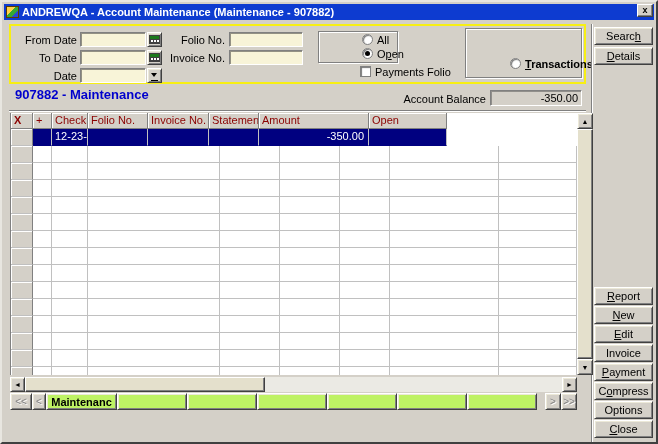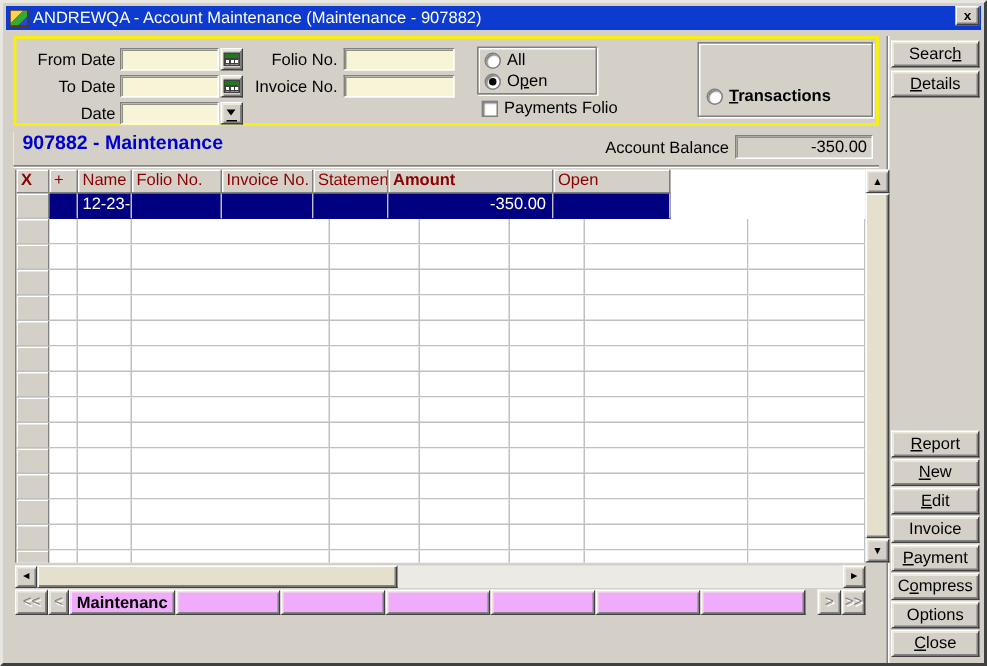--- a/index.html
+++ b/index.html
@@ -8,40 +8,40 @@
 
   .window { position:relative; width:658px; height:444px; background:#d4d0c8;
     border:2px solid; border-color:#e8e6e0 #404040 #404040 #e8e6e0; overflow:hidden; }
 
   
   .titlebar { position:absolute; left:2px; top:2px; right:2px; height:16px;
     background:#0d3bd0; color:#fff; display:flex; align-items:center; padding:0 2px; }
   .app-icon { width:13px; height:12px; margin-right:3px; flex:0 0 auto;
     background:linear-gradient(135deg,#ffd24a 0 40%, #35a835 40% 70%, #2a46d8 70% 100%);
     border:1px solid #5a3c00; }
-  .title-text { font-weight:normal; font-size:11px; white-space:nowrap; overflow:hidden; }
+  .title-text { font-weight:bold; font-size:11px; white-space:nowrap; overflow:hidden; }
   .close-btn { position:absolute; right:3px; top:2px; width:16px; height:13px;
     background:#d4d0c8; border:1px solid; border-color:#fff #404040 #404040 #fff;
     box-shadow:inset -1px -1px 0 #808080; font-size:9px; font-weight:bold; color:#000;
     display:flex; align-items:center; justify-content:center; line-height:1; }
 
   
   .btn { background:#d4d0c8; border:1px solid; border-color:#fff #404040 #404040 #fff;
     box-shadow:inset 1px 1px 0 #ece9d8, inset -1px -1px 0 #808080;
     display:flex; align-items:center; justify-content:center; color:#000; font-size:11px; }
   .field { background:#f8f4d8; border:1px solid; border-color:#808080 #fff #fff #808080;
     box-shadow:inset 1px 1px 0 rgba(64,64,64,.55); }
   .groupbox { border:1px solid #808080; box-shadow:inset 1px 1px 0 #fff, 1px 1px 0 #fff; }
   .radio { width:11px; height:11px; border-radius:50%; background:#fff; flex:0 0 auto;
     border:1px solid #808080; box-shadow:inset 1px 1px 1px rgba(64,64,64,.7); position:relative; }
   .radio.checked::after { content:""; position:absolute; left:2px; top:2px; width:5px; height:5px;
     border-radius:50%; background:#000; }
   .checkbox { width:11px; height:11px; background:#fff; flex:0 0 auto;
     border:1px solid #808080; box-shadow:inset 1px 1px 1px rgba(64,64,64,.7); }
-  .radrow { position:absolute; display:flex; align-items:flex-end; gap:4px; white-space:nowrap; }
+  .radrow { position:absolute; display:flex; align-items:flex-start; gap:4px; white-space:nowrap;margin-left:39px; }
   u { text-decoration:underline; }
 
   
   .filter-panel { position:absolute; left:7px; top:22px; width:577px; height:60px;
     border:2px solid #f7ef14; background:#d4d0c8; }
   .flabel { position:absolute; text-align:right; color:#000; }
   .finput { position:absolute; height:15px; }
   .icon-btn { position:absolute; width:15px; height:15px; padding:0; }
   .cal-icon { width:11px; height:9px; border:1px solid #404040; background:
       linear-gradient(#1c7a1c 0 3px, transparent 3px),
@@ -91,21 +91,21 @@
   .h-thumb { position:absolute; top:0; left:15px; width:240px; height:15px;
     background:#e4e0cc; border:1px solid; border-color:#fff #404040 #404040 #fff;
     box-shadow:inset -1px -1px 0 #808080; }
 
   
   .tabbar { position:absolute; left:8px; top:391px; width:567px; height:18px; display:flex; }
   .tab-btn { height:17px; background:#d4d0c8; border:1px solid; border-color:#fff #404040 #404040 #fff;
     box-shadow:inset 1px 1px 0 #ece9d8, inset -1px -1px 0 #808080;
     display:flex; align-items:center; justify-content:center; color:#808080;
     text-shadow:1px 1px 0 #fff; font-size:10px; }
-  .tab { height:17px; background:#f0abfc; border:1px solid; border-color:#fff #404040 #404040 #fff;
+  .tab { height:17px; background:#bef264; border:1px solid; border-color:#fff #404040 #404040 #fff;
     box-shadow:inset 1px 1px 0 #ece9d8, inset -1px -1px 0 #808080;
     display:flex; align-items:center; justify-content:center; }
   .tab.active { font-weight:bold; }
   .tab-spacer { flex:1; }
 
   
   .side-btn { position:absolute; left:592px; width:59px; height:18px; }
   .divider { position:absolute; left:589px; top:22px; width:1px; height:418px; background:#808080;
     box-shadow:1px 0 0 #fff; }
 </style>
@@ -174,25 +174,25 @@
   <div class="account-band">
     <span class="account-title">907882 - Maintenance</span>
     <span class="balance-label">Account Balance</span>
     <span class="balance-field">-350.00</span>
   </div>
 
   <div class="grid" id="grid">
       <div class="trow thead">
         <div class="tcell xcol" style="width: 22px;">X</div>
         <div class="tcell" style="width: 19px;">+</div>
-        <div class="tcell" style="width: 36px;">Name</div>
+        <div class="tcell" style="width: 36px;">Check</div>
         <div class="tcell" style="width: 60px;">Folio No.</div>
         <div class="tcell" style="width: 61px;">Invoice No.</div>
         <div class="tcell" style="width: 50px;">Statement</div>
-        <div class="tcell" style="width: 110px; font-weight: bold;">Amount</div>
+        <div class="tcell" style="width: 110px;">Amount</div>
         <div class="tcell" style="width: 78px;">Open</div>
       </div>
       <div class="trow sel">
         <div class="tcell rowhead" style="width: 22px;"></div>
         <div class="tcell" style="width: 19px;"></div>
         <div class="tcell" style="width: 36px;">12-23-06</div>
         <div class="tcell" style="width: 60px;"></div>
         <div class="tcell" style="width: 61px;"></div>
         <div class="tcell" style="width: 50px;"></div>
         <div class="tcell num" style="width: 110px;">-350.00</div>

